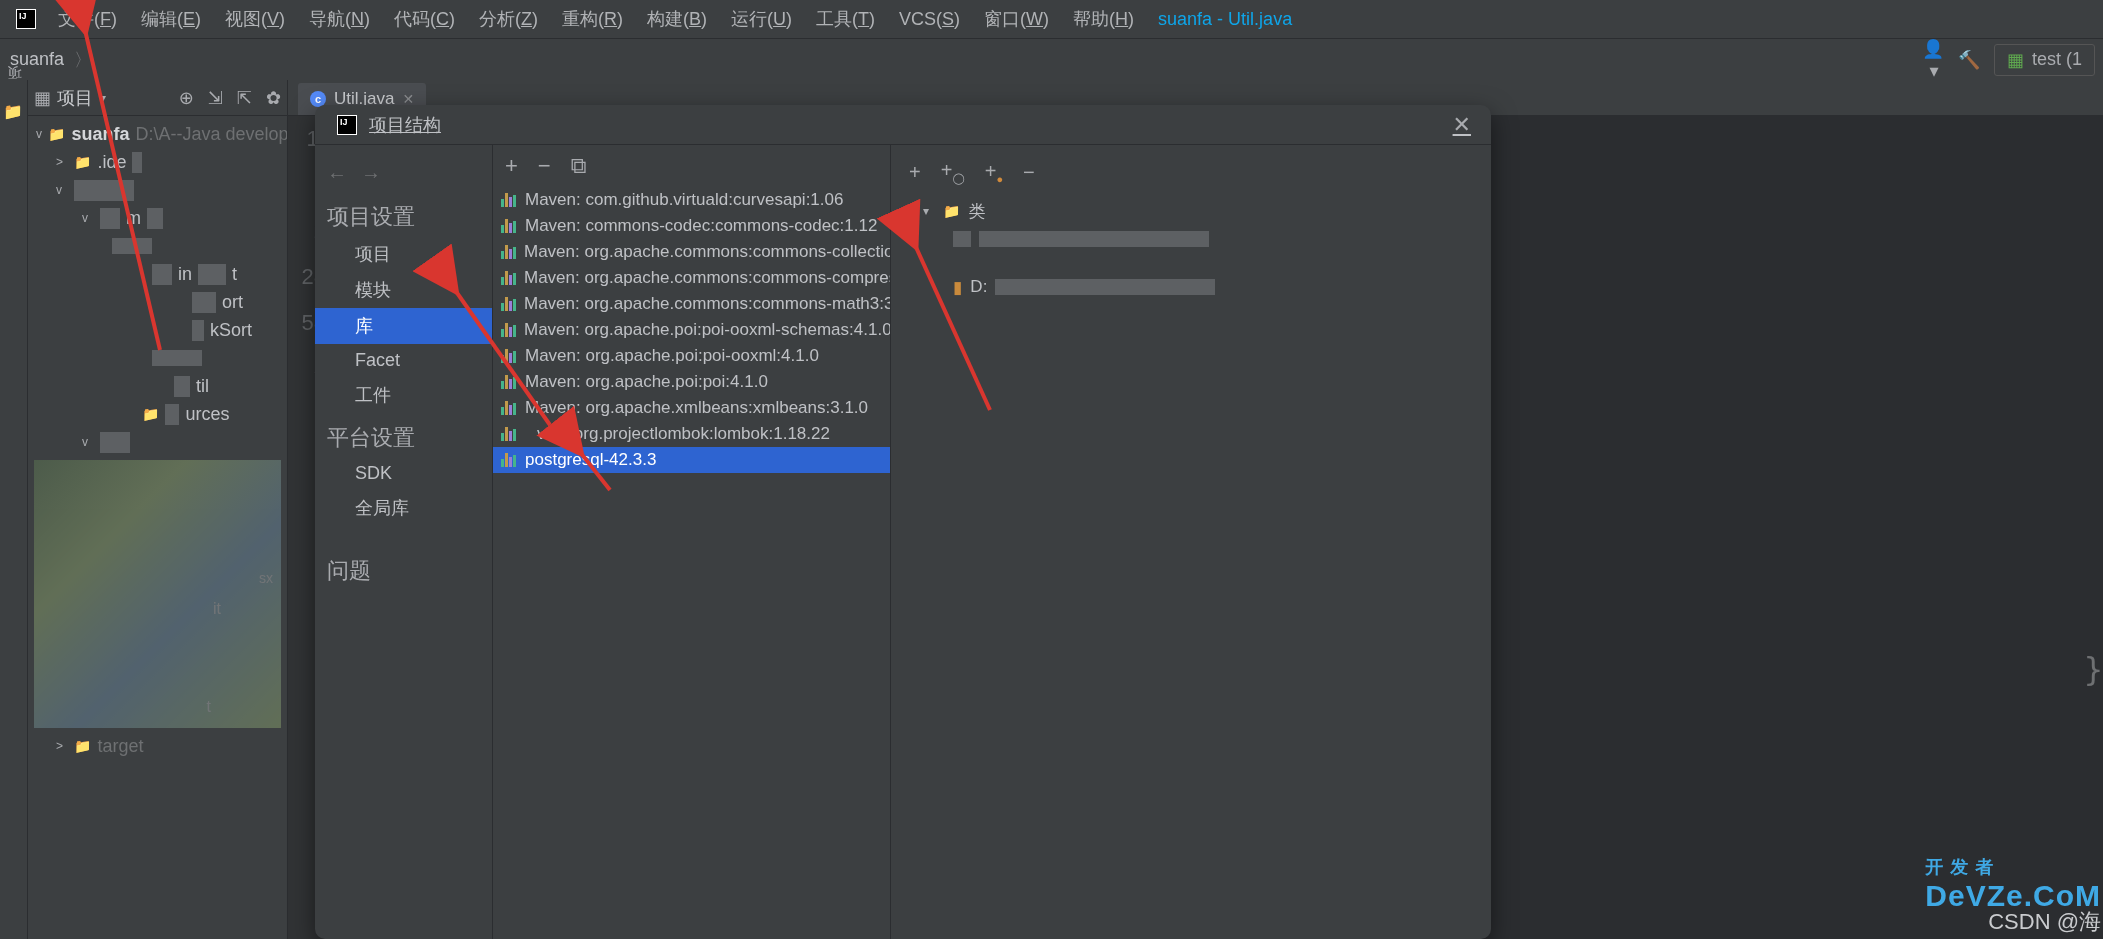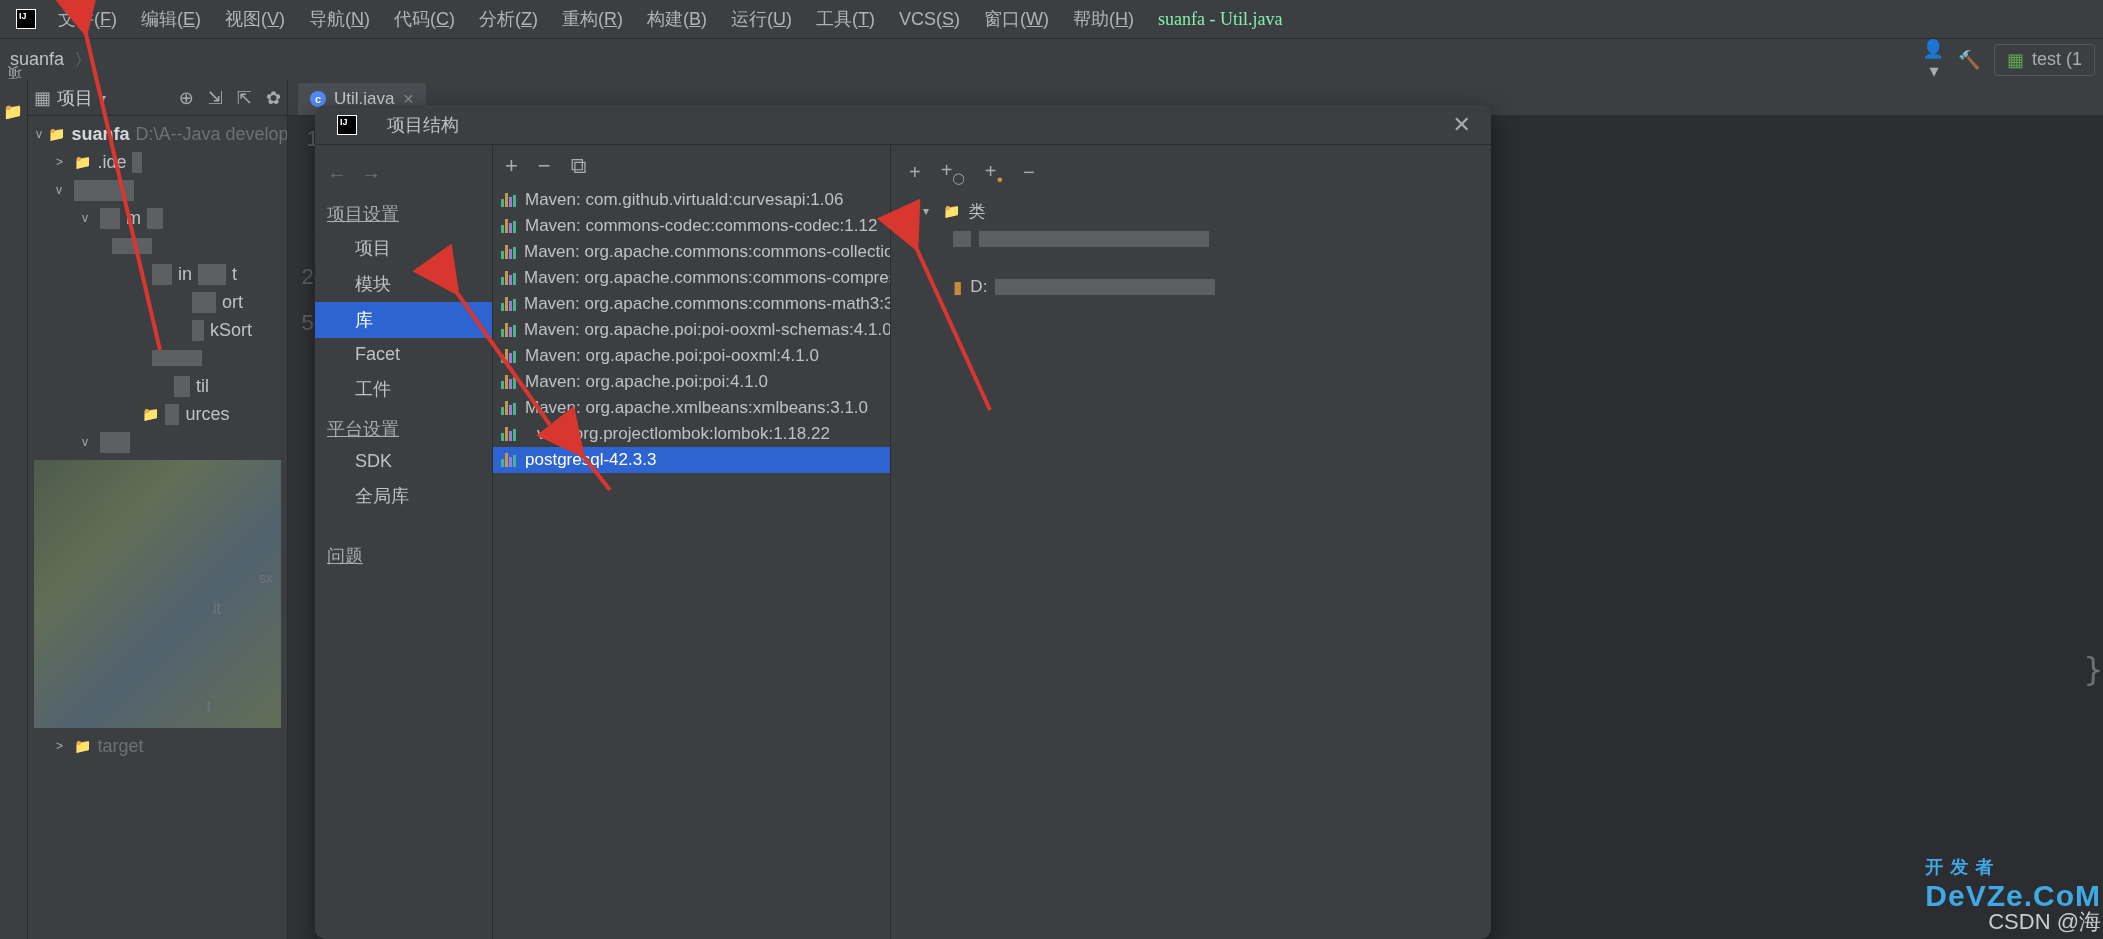--- a/index.html
+++ b/index.html
@@ -5,21 +5,21 @@
   * { box-sizing: border-box; margin: 0; padding: 0; font-family: "Segoe UI", Arial, sans-serif; }
   body { background: #2b2d30; color: #bfc1c5; width: 2103px; height: 939px; overflow: hidden; font-size: 18px; position: relative; }
   u { text-decoration: underline; }
 
   
   .menubar { display: flex; align-items: center; height: 38px; background: #3c3f41; padding-left: 6px; }
   .logo { width: 24px; height: 24px; display: flex; align-items: center; justify-content: center; margin: 0 8px; }
   .logo-square { width: 20px; height: 20px; background: #000; border: 1px solid #fff; position: relative; }
   .logo-square::after { content: "IJ"; position: absolute; font-size: 9px; top: 1px; left: 2px; color: #fff; font-weight: bold; }
   .menu-item { color: #b1b3b6; padding: 6px 12px; cursor: default; white-space: nowrap; font-size: 18px; }
-  .title-text { margin-left: 12px; color: #86efac; font-size: 18px; font-family: Liberation Serif, serif; }
+  .title-text { margin-left: 12px; color: #0ea5e9; font-size: 18px; }
 
   
   .toolbar { display: flex; align-items: center; height: 42px; background: #3c3f41; padding-left: 10px; justify-content: space-between; border-top: 1px solid #2b2d30; }
   .toolbar-left { display: flex; align-items: center; gap: 8px; }
   .bc-item { color: #bfc1c5; font-size: 18px; }
   .bc-sep { color: #707274; margin: 0 2px; }
   .toolbar-right { display: flex; align-items: center; gap: 12px; padding-right: 8px; }
   .run-config { background: #3c3f41; border: 1px solid #555; padding: 4px 12px; border-radius: 3px; display: flex; align-items: center; gap: 8px; color: #a9abaf; font-size: 18px; }
   .tb-icon { color: #a9abaf; width: 24px; text-align: center; font-size: 18px; }
   .hammer { font-size: 18px; }
@@ -44,28 +44,28 @@
   .editor-area { flex: 1; background: #2b2d30; position: relative; }
   .editor-tabs { height: 36px; display: flex; align-items: end; background: #3c3f41; border-bottom: 1px solid #2b2d30; padding-left: 10px; }
   .editor-tab { display: flex; align-items: center; gap: 8px; padding: 6px 12px; background: #4a4d51; border-top-left-radius: 3px; border-top-right-radius: 3px; color: #c9cbce; font-size: 17px; }
   .file-icon-c { width:16px; height:16px; background:#548af7; border-radius:50%; display:flex; align-items:center; justify-content:center; font-size:11px; color:#fff; font-weight:bold; }
   .tab-close { color: #8a8c8f; font-size: 14px; }
 
   .gutter { position: absolute; left: 0; top: 36px; width: 46px; bottom: 0; background: #313335; color: #606366; text-align: right; padding-right: 8px; font-size: 22px; line-height: 46px; font-family: Consolas, monospace; }
 
   
   .dialog { position: absolute; left: 315px; top: 105px; width: 1176px; height: 834px; background: #3c3f41; border-radius: 10px; box-shadow: 0 8px 24px rgba(0,0,0,0.5); display: flex; flex-direction: column; overflow: hidden; }
-  .dialog-title { display: flex; align-items: center; height: 40px; padding: 0 12px; gap: 20px; border-bottom: 1px solid #2b2d30; }
+  .dialog-title { display: flex; align-items: center; height: 40px; padding: 0 12px; gap: 2px; border-bottom: 1px solid #2b2d30; text-decoration: underline; }
   .dialog-title .text { color: #bfc1c5; font-size: 18px; }
   .dialog-close { margin-left: auto; color: #a9abaf; font-size: 22px; padding: 4px 8px; cursor: default; }
   .dialog-body { flex: 1; display: flex; }
 
   .dialog-nav { width: 178px; border-right: 1px solid #2b2d30; padding-top: 8px; }
   .nav-backfwd { display: flex; gap: 14px; padding: 8px 12px; color: #6e7072; font-size: 20px; }
-  .nav-section { color: #a9abaf; font-size: 18px; padding: 10px 12px 4px; text-decoration: underline; }
+  .nav-section { color: #a9abaf; font-size: 22px; padding: 10px 12px 4px; }
   .nav-item { color: #bfc1c5; font-size: 18px; padding: 6px 12px 6px 40px; }
   .nav-item.selected { background: #2e64d1; color: #fff; }
 
   .dialog-libs { width: 398px; border-right: 1px solid #2b2d30; display: flex; flex-direction: column; }
   .lib-toolbar { display: flex; align-items: center; gap: 20px; height: 42px; padding: 0 12px; }
   .lib-toolbar span { color: #a9abaf; font-size: 22px; cursor: default; }
   .lib-list { flex: 1; overflow: hidden; }
   .lib-row { display: flex; align-items: center; height: 26px; padding-left: 8px; gap: 8px; color: #bfc1c5; font-size: 17px; white-space: nowrap; overflow: hidden; }
   .lib-row.selected { background: #2e64d1; color: #fff; }
   .lib-icon { display: inline-flex; width: 16px; height: 14px; gap: 1px; align-items: end; }

